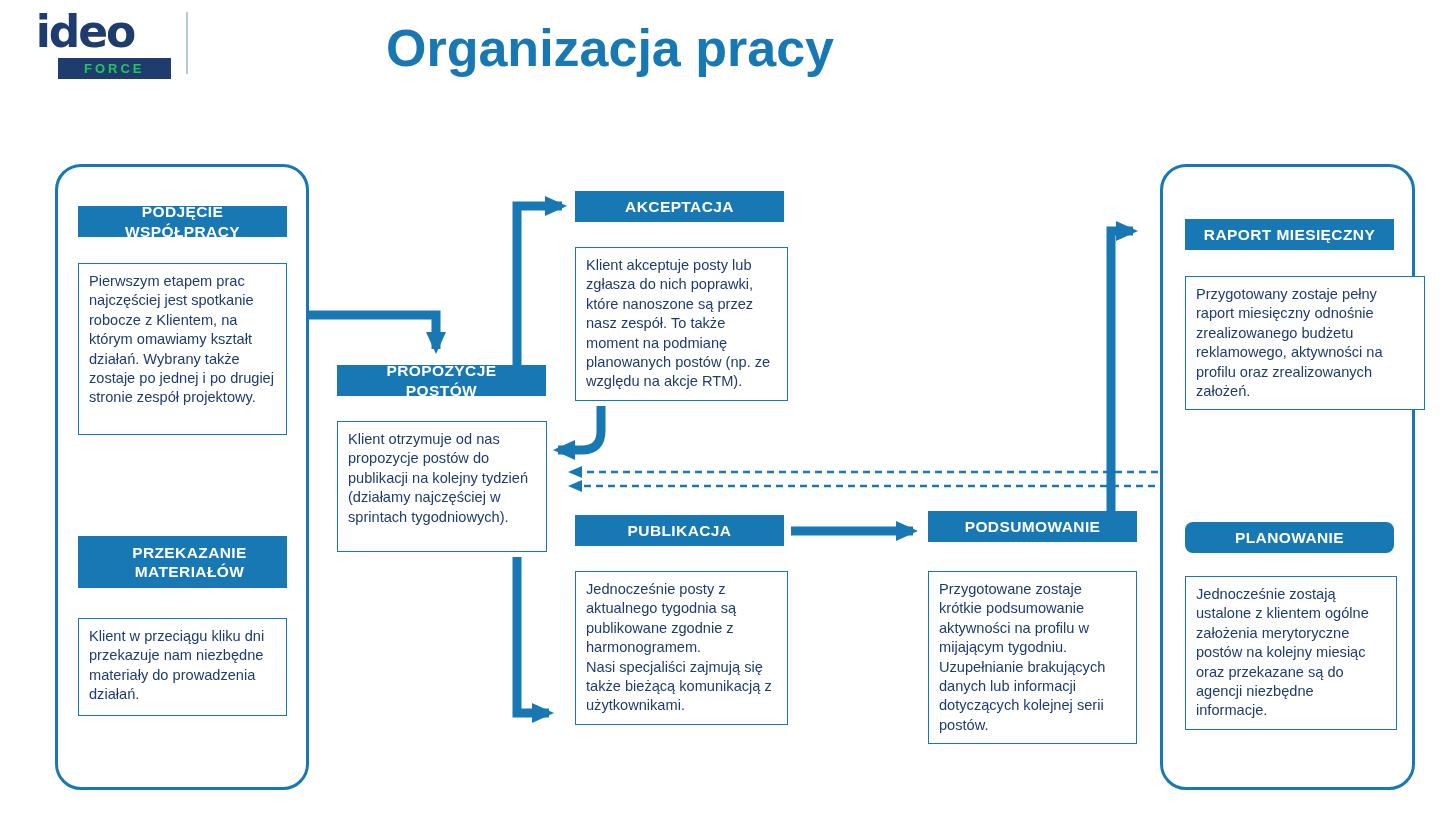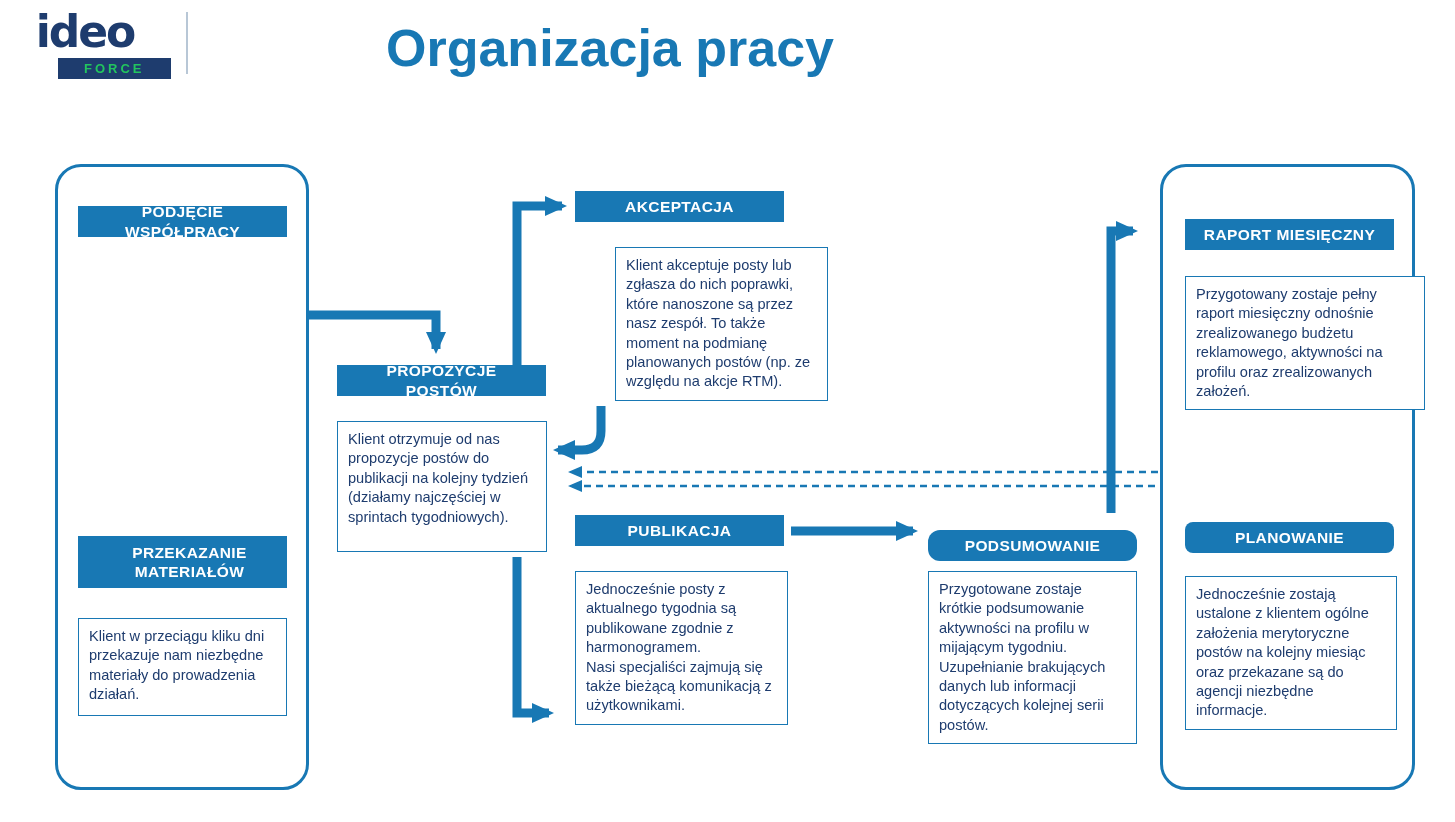--- a/index.html
+++ b/index.html
@@ -39,24 +39,24 @@
     padding:8px 10px;white-space:pre-line;
   }
   
   #l-podjecie{left:78px;top:206px;}
   #t-podjecie{left:78px;top:263px;width:209px;min-height:172px;}
   #l-przekazanie{left:78px;top:536px;height:52px;padding-left:32px;}
   #t-przekazanie{left:78px;top:618px;width:209px;min-height:98px;}
   #l-propozycje{left:337px;top:365px;}
   #t-propozycje{left:337px;top:421px;width:210px;min-height:131px;}
   #l-akceptacja{left:575px;top:191px;}
-  #t-akceptacja{left:575px;top:247px;width:213px;min-height:154px;margin-left:40px;}
+  #t-akceptacja{left:575px;top:247px;width:213px;min-height:154px;}
   #l-publikacja{left:575px;top:515px;text-align:right;}
   #t-publikacja{left:575px;top:571px;width:213px;min-height:154px;}
-  #l-podsumowanie{left:928px;top:530px;border-radius:12px;}
+  #l-podsumowanie{left:928px;top:511px;}
   #t-podsumowanie{left:928px;top:571px;width:209px;min-height:172px;}
   #l-raport{left:1185px;top:219px;}
   #t-raport{left:1185px;top:276px;width:240px;min-height:132px;}
   #l-planowanie{left:1185px;top:522px;border-radius:8px;}
   #t-planowanie{left:1185px;top:576px;width:212px;min-height:154px;}
   
   #arrows{position:absolute;left:0;top:0;width:1455px;height:822px;pointer-events:none;}
   .arrow{stroke:var(--color-primary);stroke-width:9;fill:none;stroke-linejoin:miter;}
   .arrow-dashed{stroke:var(--color-primary);stroke-width:2.5;fill:none;stroke-dasharray:7 5;}
   .arrowhead{fill:var(--color-primary);}
@@ -89,20 +89,21 @@
     <path class="arrow" d="M 791 531 L 913 531" marker-end="url(#arrowBig)"></path>
     <path class="arrow" d="M 1111 513 L 1111 231 L 1133 231" marker-end="url(#arrowBig)"></path>
     <path class="arrow-dashed" d="M 1290 520 L 1290 472 L 572 472" marker-end="url(#arrowSmall)"></path>
     <path class="arrow-dashed" d="M 1277 520 L 1277 486 L 572 486" marker-end="url(#arrowSmall)"></path>
   </svg>
 
   <div class="panel" id="left-panel"></div>
   <div class="panel" id="right-panel"></div>
 
   <div class="stage-label" id="l-podjecie">PODJĘCIE WSPÓŁPRACY</div>
+  <div class="stage-text" id="t-podjecie">Pierwszym etapem prac najczęściej jest spotkanie robocze z Klientem, na którym omawiamy kształt działań. Wybrany także zostaje po jednej i po drugiej stronie zespół projektowy.</div>
 
   <div class="stage-label" id="l-przekazanie">PRZEKAZANIE MATERIAŁÓW</div>
   <div class="stage-text" id="t-przekazanie">Klient w przeciągu kliku dni przekazuje nam niezbędne materiały do prowadzenia działań.</div>
 
   <div class="stage-label" id="l-propozycje">PROPOZYCJE POSTÓW</div>
   <div class="stage-text" id="t-propozycje">Klient otrzymuje od nas propozycje postów do publikacji na kolejny tydzień (działamy najczęściej w sprintach tygodniowych).</div>
 
   <div class="stage-label" id="l-akceptacja">AKCEPTACJA</div>
   <div class="stage-text" id="t-akceptacja">Klient akceptuje posty lub zgłasza do nich poprawki, które nanoszone są przez nasz zespół. To także moment na podmianę planowanych postów (np. ze względu na akcje RTM).</div>
 

